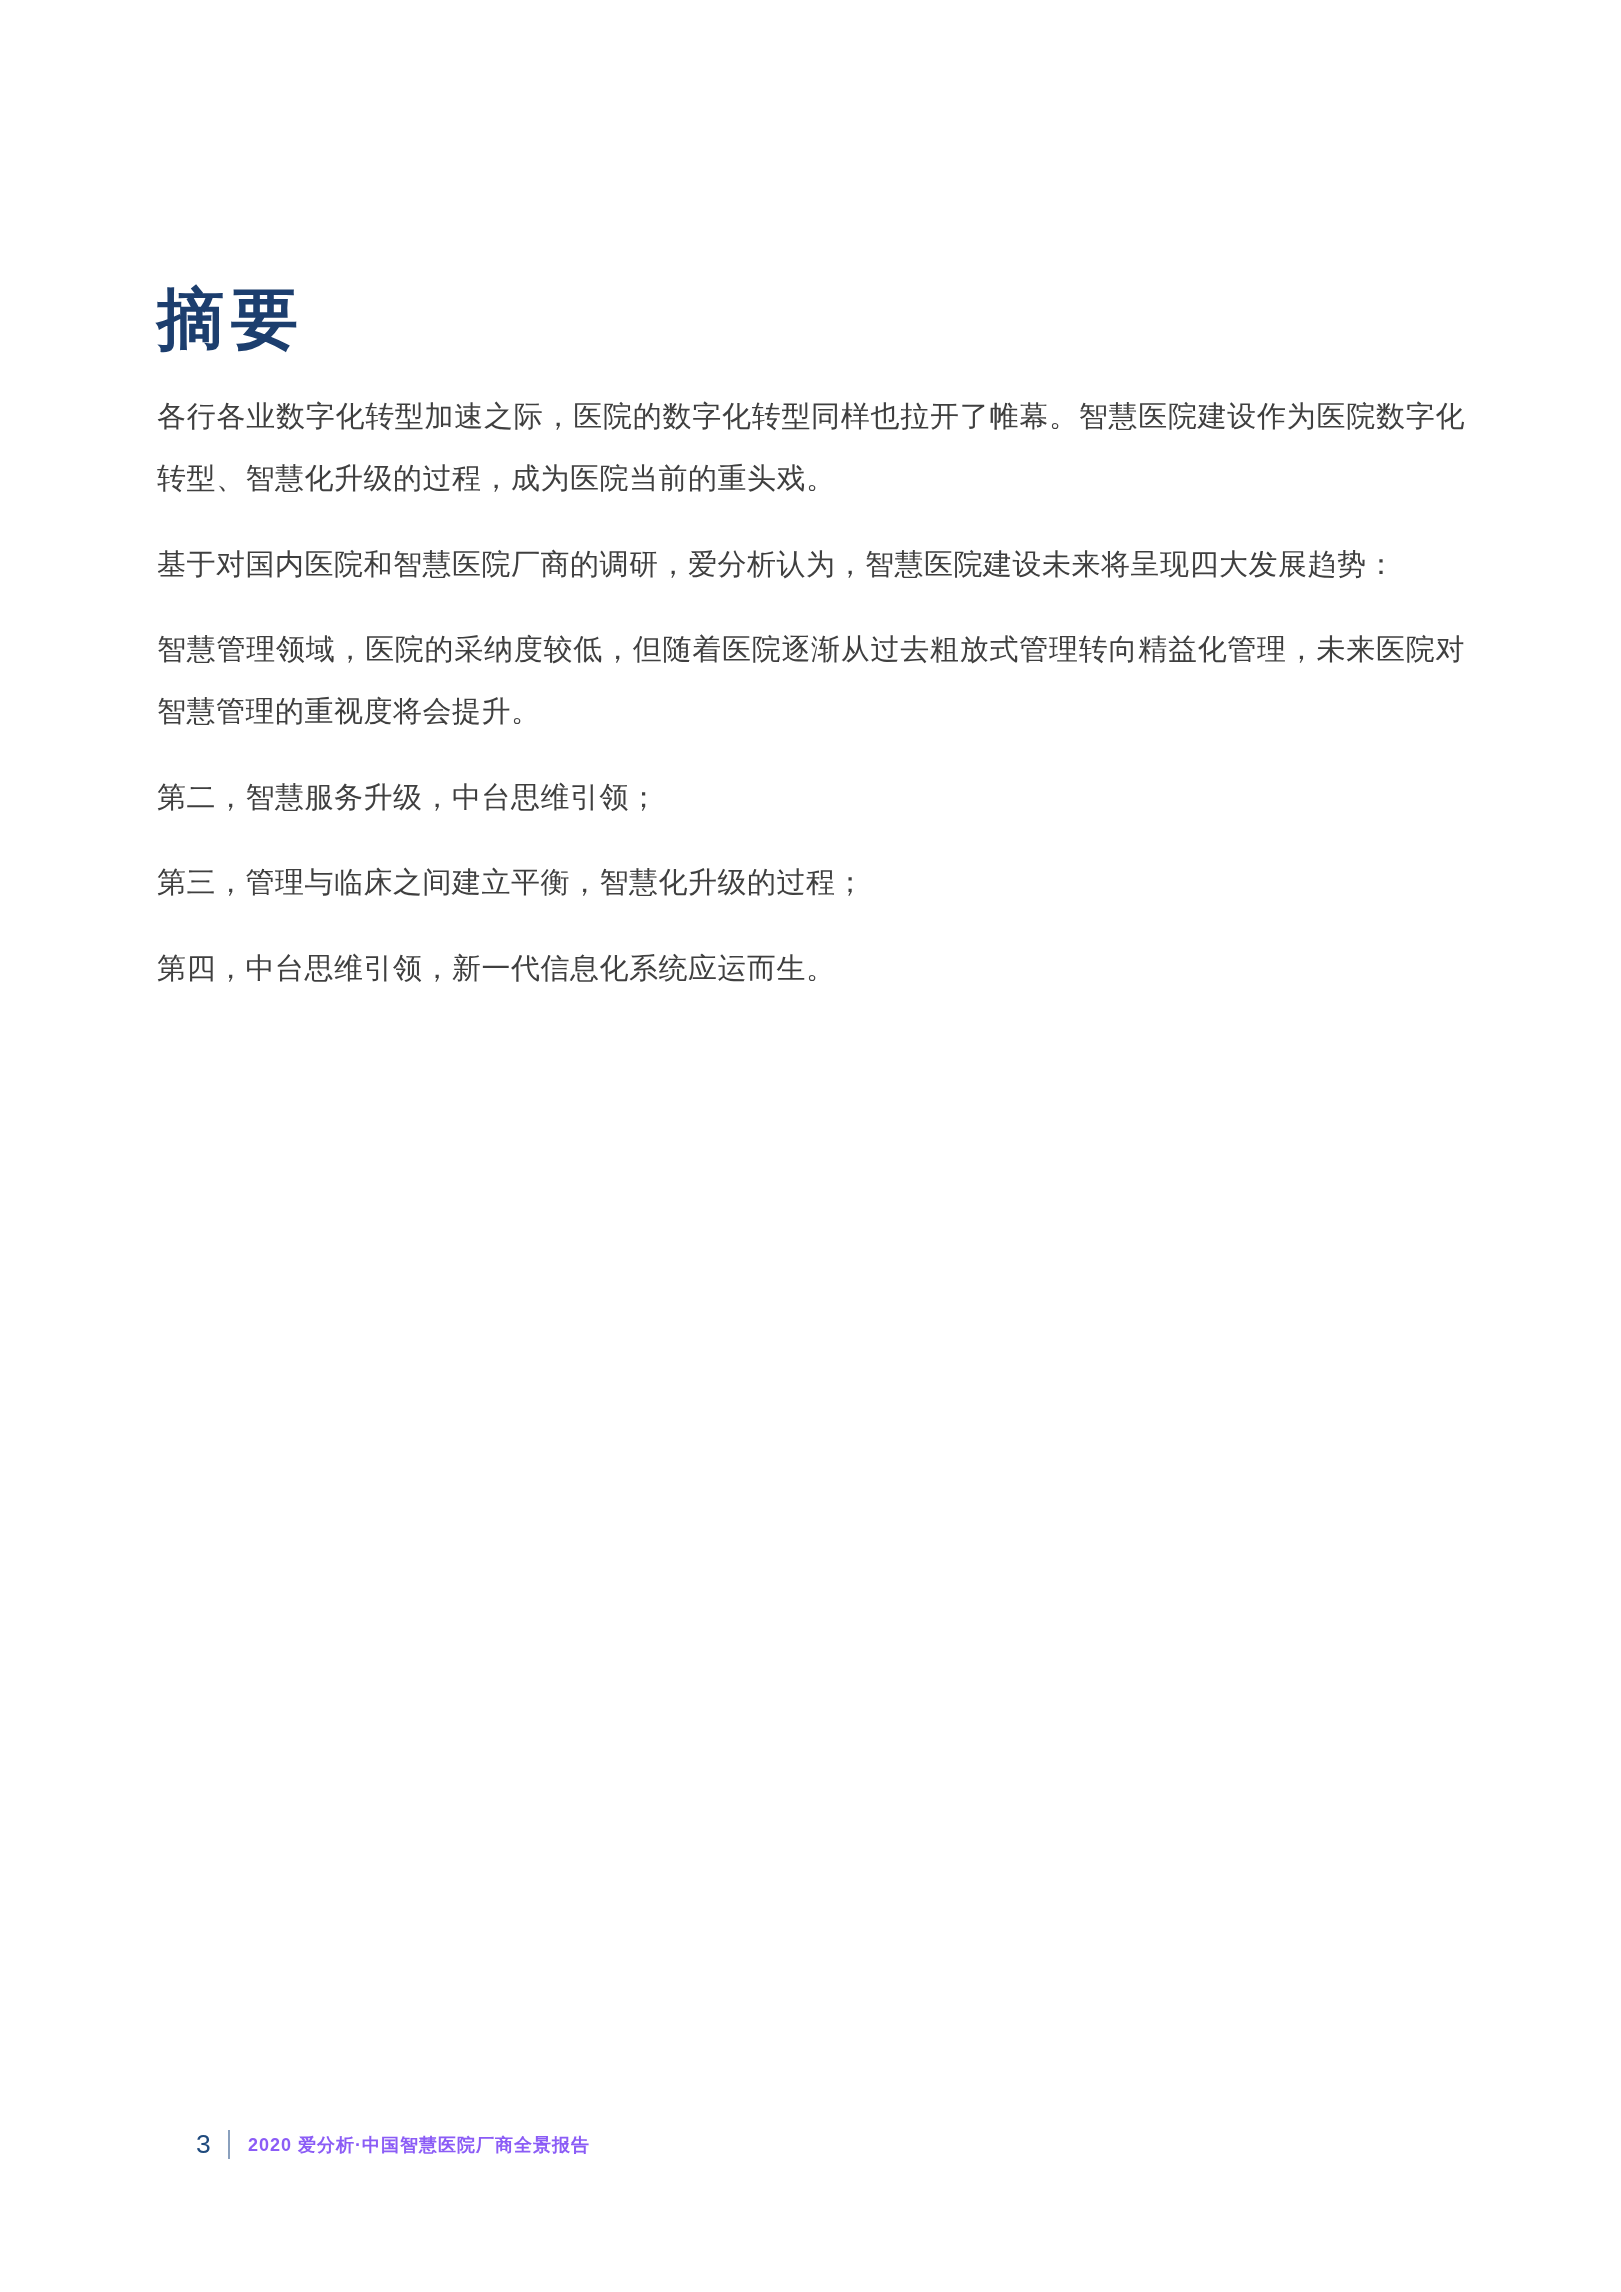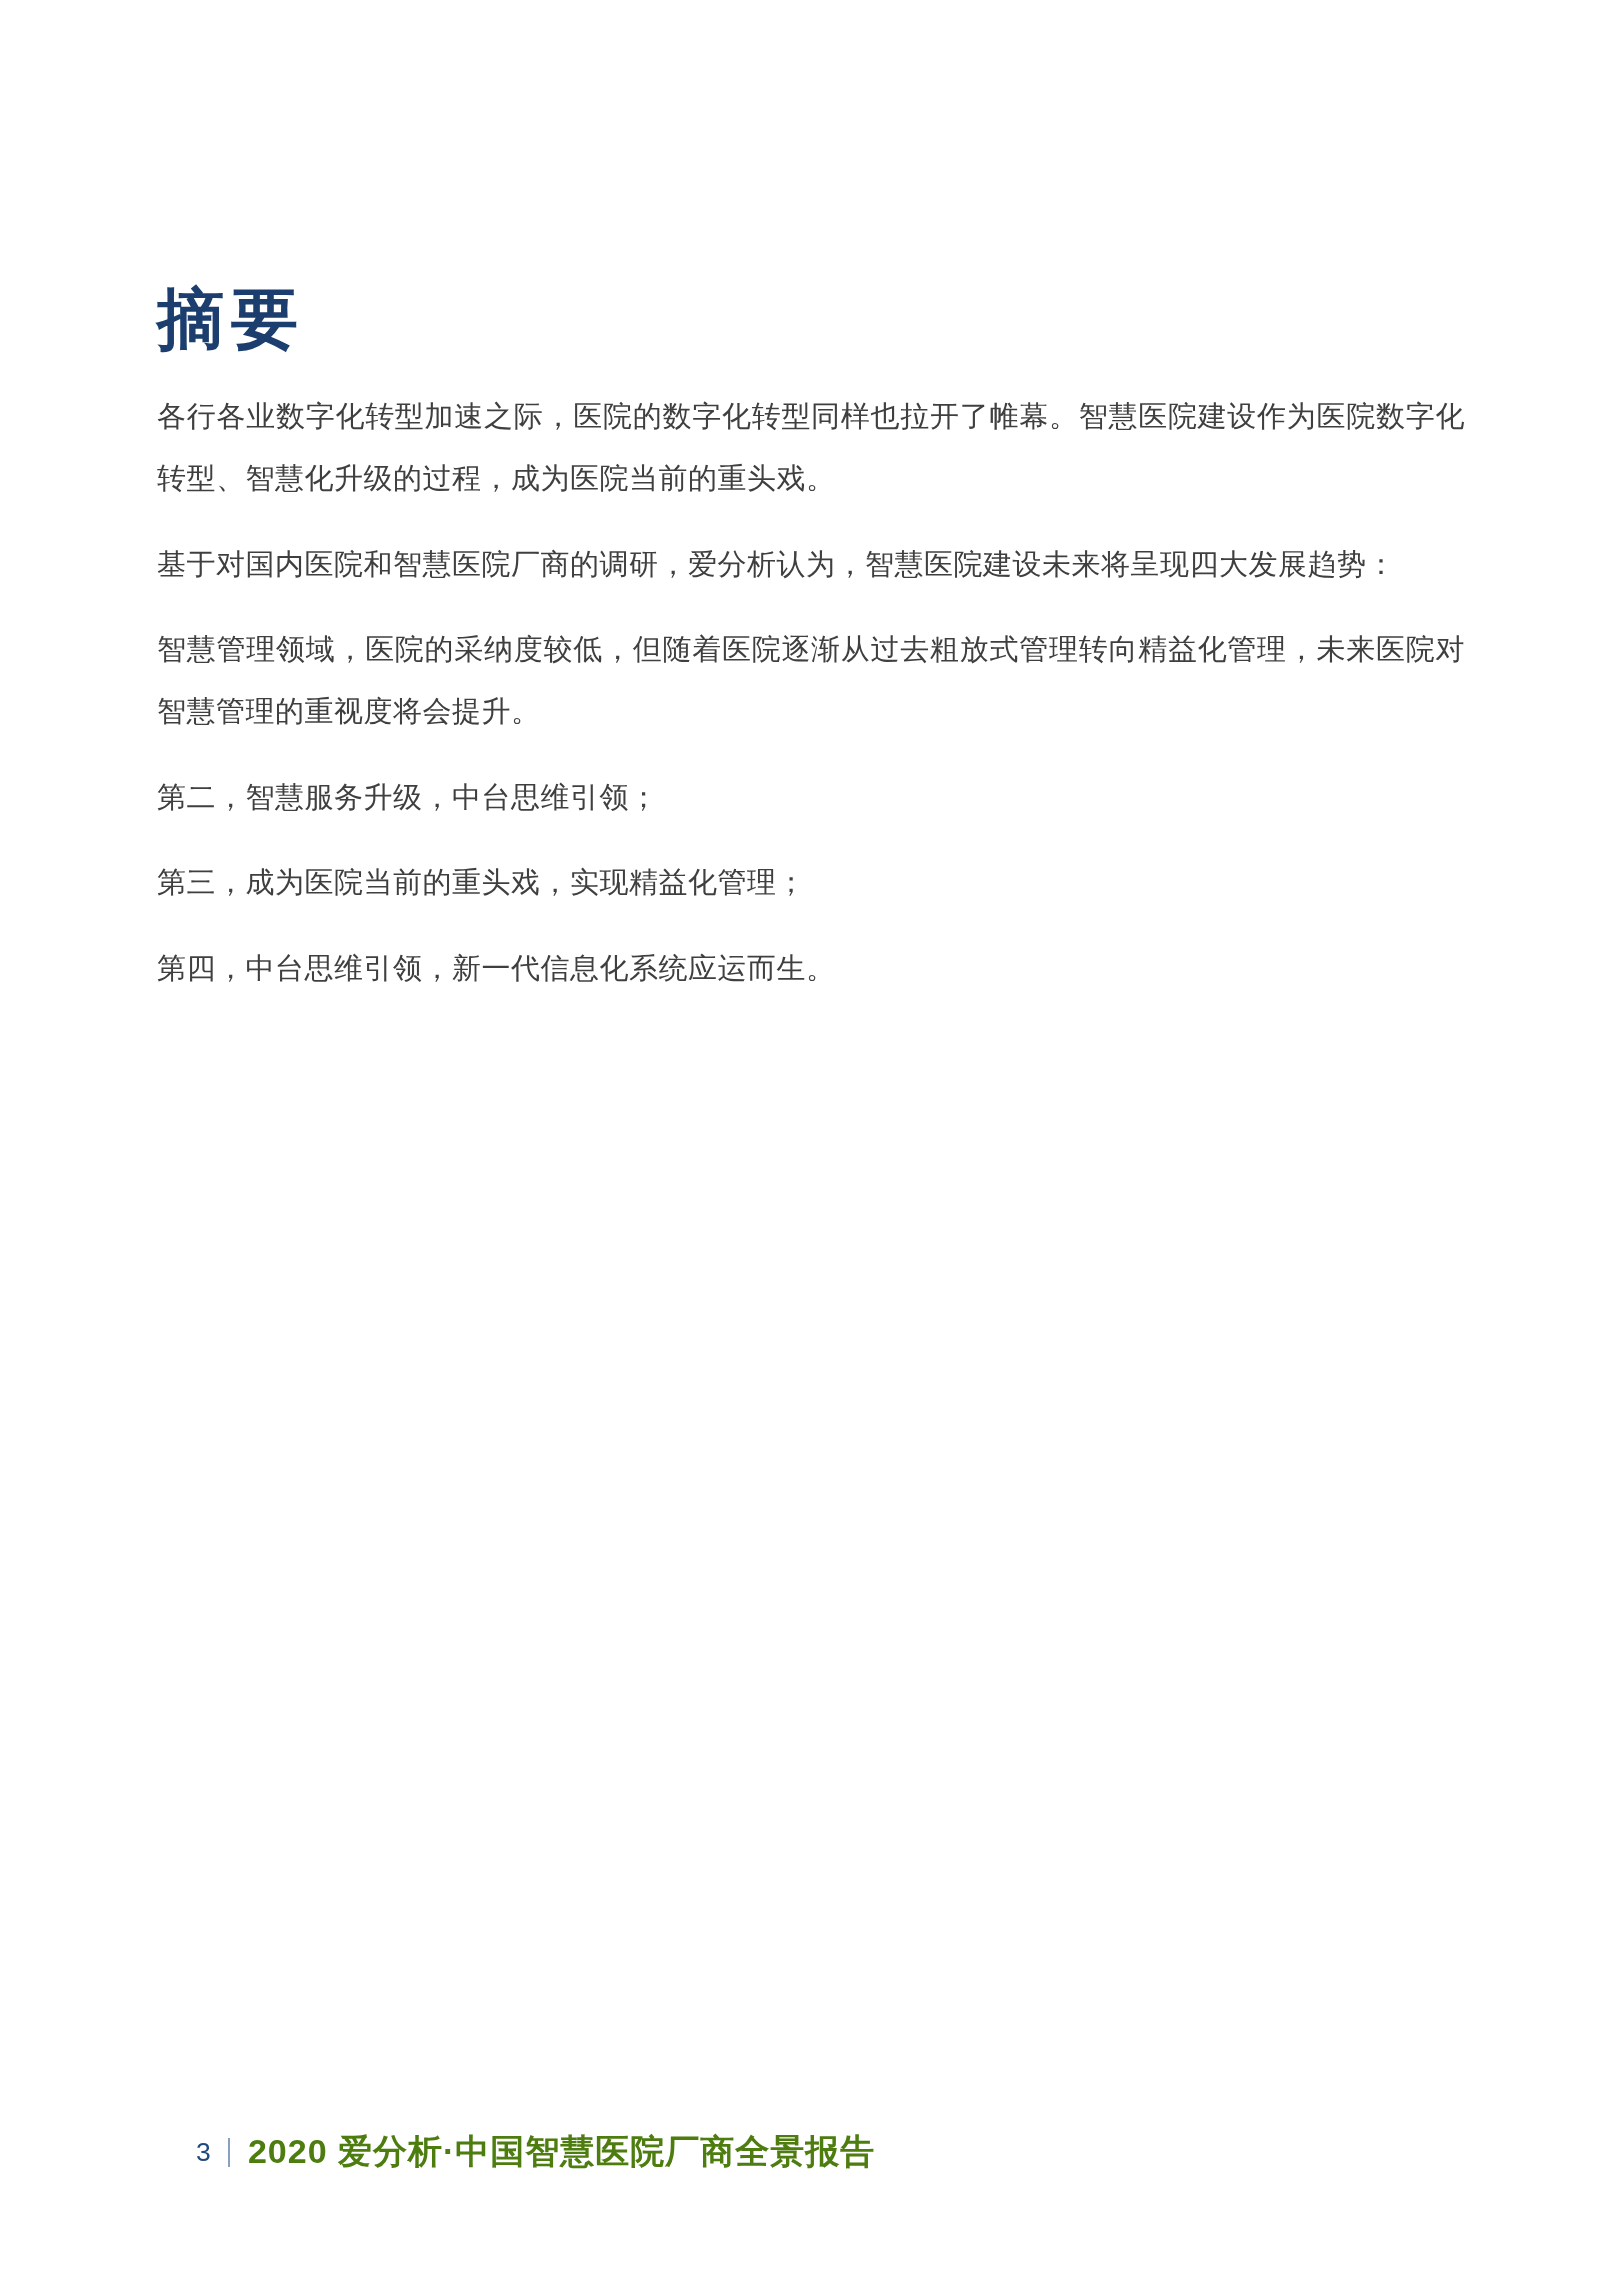--- a/index.html
+++ b/index.html
@@ -51,39 +51,39 @@
   .footer .page-num {
     font-size: 26.5px;
     color: #1f4a7d;
   }
   .footer .sep {
     width: 2px;
     height: 29px;
     background: #8aa0bd;
   }
   .footer .report-title {
-    font-size: 34px;
+    font-size: 18px;
     font-weight: 600;
     letter-spacing: 1px;
-    color: #4d7c0f;
+    color: #8b5cf6;
   }
 </style>
 </head>
 <body>
 
 <div class="page">
 
   <h1 class="doc-title">摘要</h1>
 
   <div class="content">
     <p>各行各业数字化转型加速之际，医院的数字化转型同样也拉开了帷幕。智慧医院建设作为医院数字化转型、智慧化升级的过程，成为医院当前的重头戏。</p>
     <p>基于对国内医院和智慧医院厂商的调研，爱分析认为，智慧医院建设未来将呈现四大发展趋势：</p>
     <p>智慧管理领域，医院的采纳度较低，但随着医院逐渐从过去粗放式管理转向精益化管理，未来医院对智慧管理的重视度将会提升。</p>
     <p>第二，智慧服务升级，中台思维引领；</p>
-    <p>第三，成为医院当前的重头戏，实现精益化管理；</p>
+    <p>第三，管理与临床之间建立平衡，智慧化升级的过程；</p>
     <p>第四，中台思维引领，新一代信息化系统应运而生。</p>
   </div>
 
   <div class="footer">
     <span class="page-num">3</span>
     <span class="sep"></span>
     <span class="report-title">2020 爱分析·中国智慧医院厂商全景报告</span>
   </div>
 
 </div>

